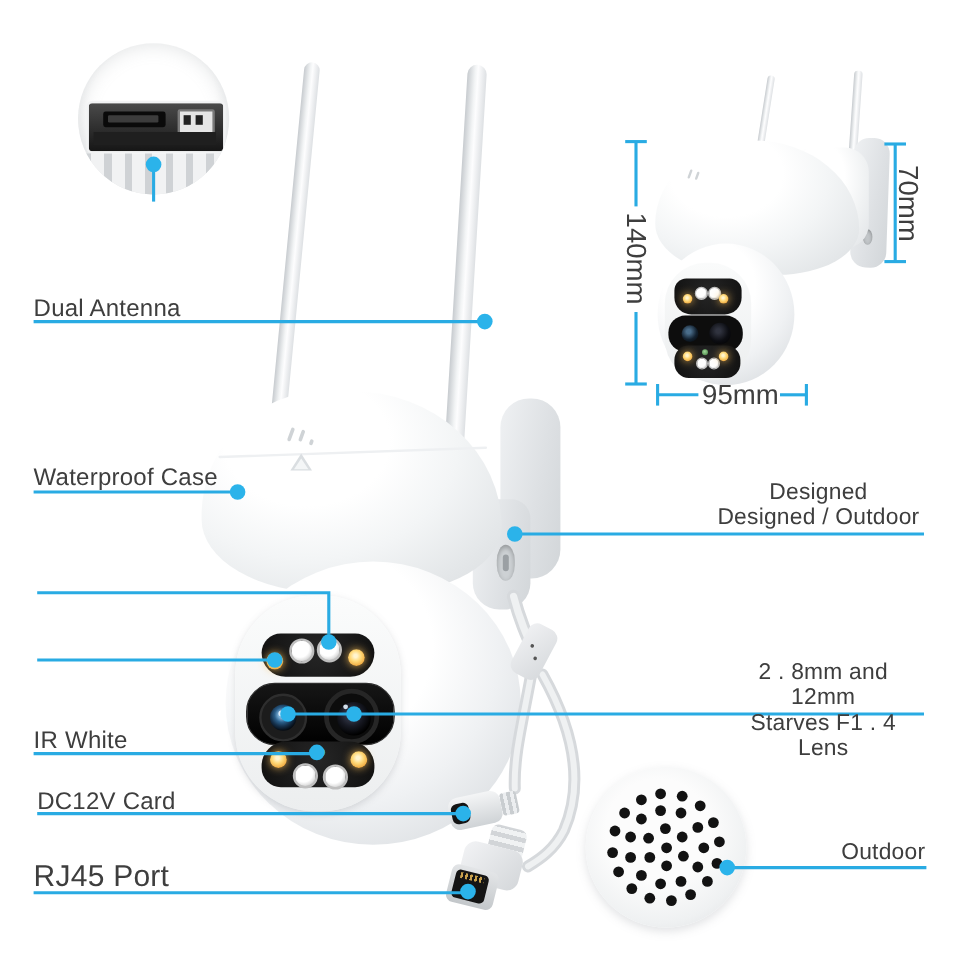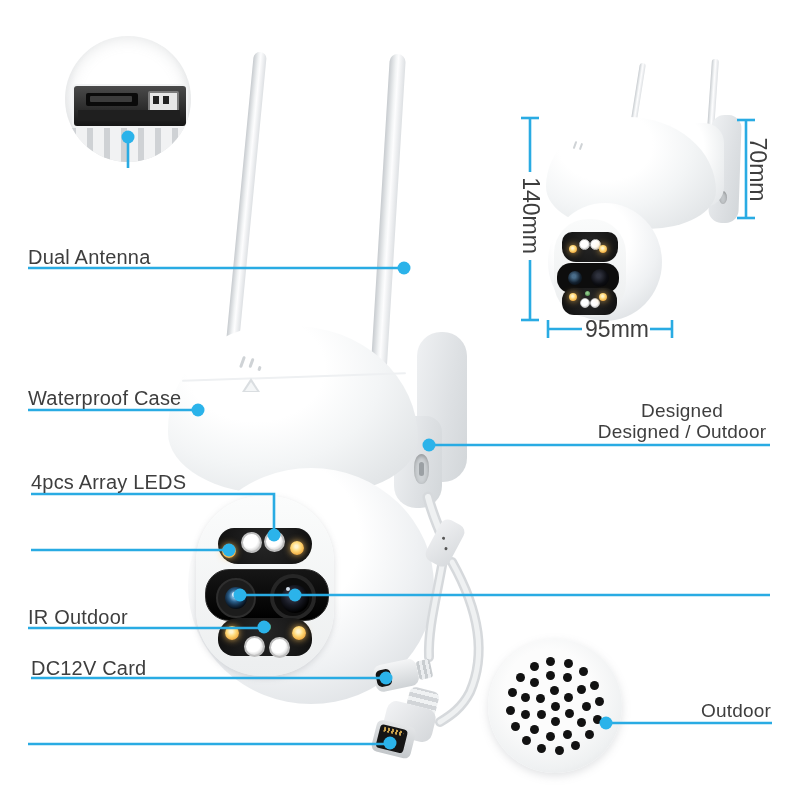--- a/index.html
+++ b/index.html
@@ -267,27 +267,31 @@
     <g>
       <path class="leader" d="M548 329 H582"></path>
         <path class="leader" d="M650 329 H672"></path>
       <path class="leader" d="M548 320 V338"></path>
         <path class="leader" d="M672 320 V338"></path>
     </g>
   </svg>
 
   <div class="label" style="left:28px;top:246px;">Dual Antenna</div>
   <div class="label" style="left:28px;top:387px;">Waterproof Case</div>
-  <div class="label" style="left:31px;top:471px;">4pcs Array LEDS</div>
-  <div class="label" style="left:28px;top:606px;">IR Outdoor</div>
+  <div class="label" style="left:28px;top:606px;">IR White</div>
   <div class="label" style="left:31px;top:657px;">DC12V Card</div>
+  <div class="label" style="left:28px;top:716px;font-size:25px;">RJ45 Port</div>
 
   <div class="label center" style="left:597px;top:400px;width:170px;font-size:19px;line-height:21px;">
     <span>Designed</span><br>
     <span>Designed / Outdoor</span>
   </div>
+  <div class="label center" style="left:603px;top:550px;width:166px;font-size:19px;line-height:21px;">
+    <span>2 . 8mm and 12mm</span><br>
+    <span>Starves F1 . 4 Lens</span>
+  </div>
   <div class="label" style="left:701px;top:700px;font-size:19px;">Outdoor</div>
 
   <div class="dim-text" style="left:478px;top:202px;width:104px;transform:rotate(90deg);">140mm</div>
   <div class="dim-text" style="left:712px;top:156px;width:90px;transform:rotate(90deg);">70mm</div>
   <div class="dim-text" style="left:573px;top:316px;width:88px;">95mm</div>
 
 </div>
 
 </body></html>

